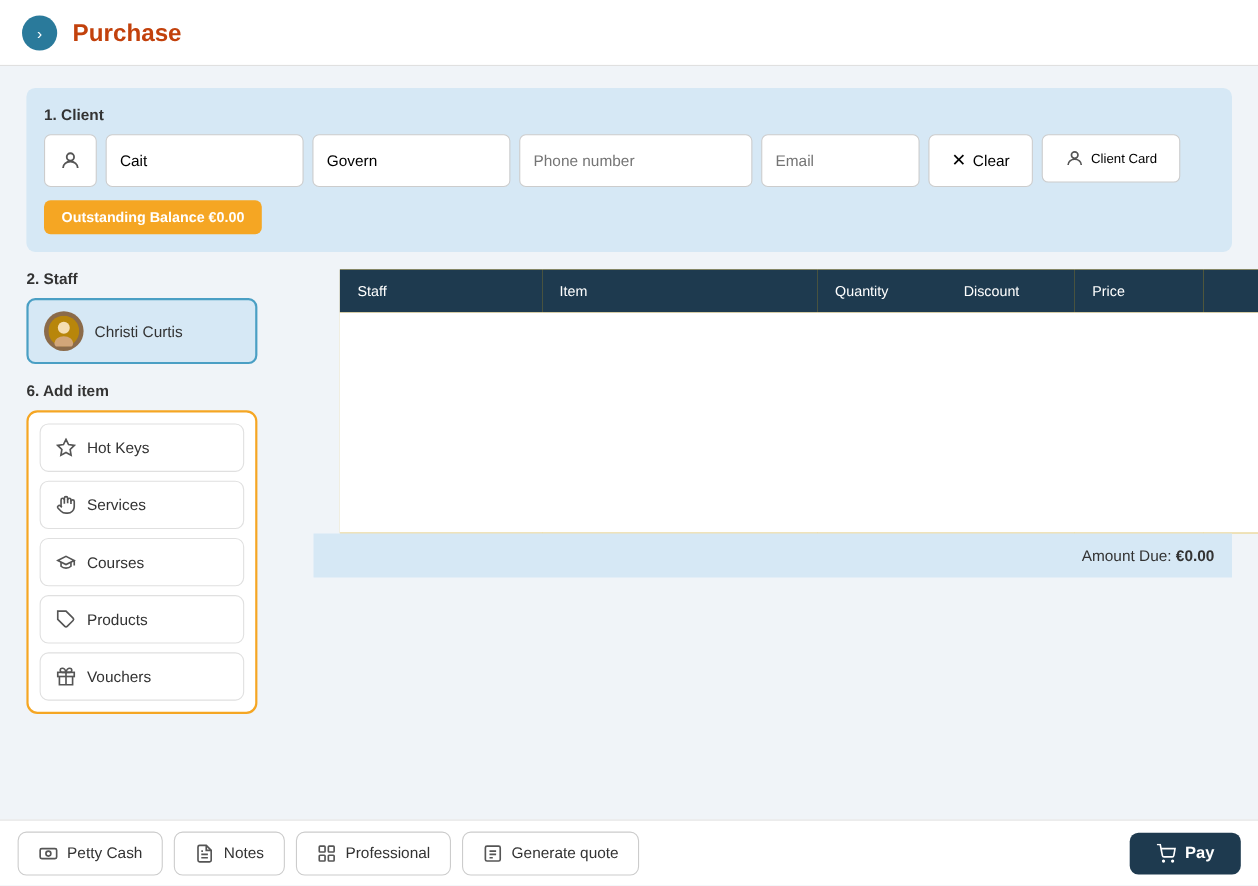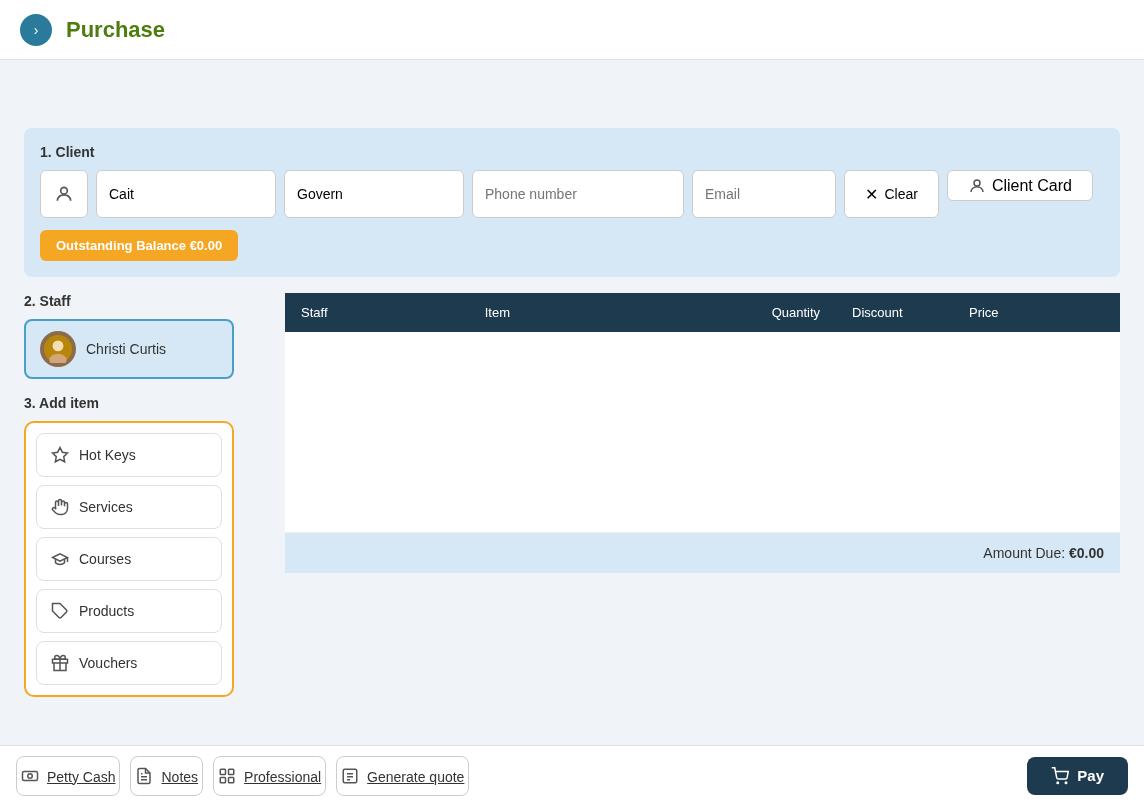--- a/index.html
+++ b/index.html
@@ -19,21 +19,21 @@
       width: 32px; height: 32px;
       background: #2a7a9b;
       border-radius: 50%;
       display: flex; align-items: center; justify-content: center;
       color: white; cursor: pointer; margin-right: 14px;
       font-size: 14px;
     }
     .header-title {
       font-size: 22px;
       font-weight: 600;
-      color: #4d7c0f;
+      color: #c2410c;
     }
 
     
     .main-content {
       flex: 1;
       padding: 20px 24px;
       overflow-y: auto;
       display: flex;
       flex-direction: column;
       gap: 16px;
@@ -45,21 +45,20 @@
       font-weight: 600;
       color: #333;
       margin-bottom: 10px;
     }
 
     
     .client-section {
       background: #d6e8f5;
       border-radius: 8px;
       padding: 16px;
-      margin-top: 48px;
     }
     .client-inputs {
       display: flex;
       gap: 8px;
       align-items: flex-start;
     }
     .client-icon-btn {
       width: 48px; height: 48px;
       background: white;
       border: 1px solid #ccc;
@@ -86,27 +85,27 @@
       padding: 0 20px;
       background: white;
       border: 1px solid #ccc;
       border-radius: 6px;
       cursor: pointer;
       font-size: 14px;
       display: flex; align-items: center; gap: 6px;
       white-space: nowrap;
     }
     .btn-client-card {
-      height: 31px;
+      height: 44px;
       padding: 0 20px;
       background: white;
       border: 1px solid #ccc;
       border-radius: 6px;
       cursor: pointer;
-      font-size: 16px;
+      font-size: 12px;
       display: flex; align-items: center; gap: 6px;
       white-space: nowrap;
     }
     .outstanding-badge {
       margin-top: 12px;
       display: inline-block;
       background: #f5a623;
       color: white;
       font-size: 13px;
       font-weight: 600;
@@ -134,20 +133,21 @@
       background: #8b6b4a;
       overflow: hidden;
       display: flex; align-items: center; justify-content: center;
       color: white; font-size: 12px;
     }
     
     .items-table {
       width: 100%;
       border-collapse: collapse;
       background: #eab308;
+      margin-left: 24px;
     }
     .items-table th {
       background: #1e3a4f;
       color: white;
       padding: 12px 16px;
       text-align: left;
       font-size: 13px;
       font-weight: 500;
     }
     .items-table td {
@@ -206,31 +206,30 @@
       border-top: 1px solid #e0e0e0;
       display: flex;
       align-items: center;
       padding: 0 16px;
       height: 60px;
       gap: 10px;
       flex-shrink: 0;
     }
     .bottom-btn {
       display: flex;
-      align-items: flex-end;
+      align-items: flex-start;
       gap: 8px;
-      padding: 10px 4px;
+      padding: 10px 18px;
       background: white;
       border: 1.5px solid #ccc;
       border-radius: 8px;
       cursor: pointer;
       font-size: 14px;
       font-weight: 500;
       color: #333;
-      text-decoration: underline;
     }
     .pay-btn {
       margin-left: auto;
       display: flex;
       gap: 8px;
       padding: 10px 24px;
       background: #1e3a4f;
       border: none;
       border-radius: 8px;
       cursor: pointer;
@@ -291,21 +290,21 @@
               <circle cx="18" cy="18" r="18" fill="#b8860b"></circle>
               <circle cx="18" cy="14" r="7" fill="#f5deb3"></circle>
               <ellipse cx="18" cy="32" rx="11" ry="8" fill="#d2a679"></ellipse>
             </svg>
           </div>
           <span>Christi Curtis</span>
         </button>
       </div>
 
       <div>
-        <div class="section-label">3. Add item</div>
+        <div class="section-label">6. Add item</div>
         <div class="add-item-buttons-box">
 
           <button class="item-btn">
             <svg width="18" height="18" viewBox="0 0 24 24" fill="none" stroke="#555" stroke-width="2">
               <polygon points="12,2 15.09,8.26 22,9.27 17,14.14 18.18,21.02 12,17.77 5.82,21.02 7,14.14 2,9.27 8.91,8.26"></polygon>
             </svg>
             <span>Hot Keys</span>
           </button>
 
           <button class="item-btn">
@@ -349,21 +348,21 @@
       </div>
 
     </div>
 
     <div class="table-wrapper" style="flex:1; margin-left:16px; display:flex; flex-direction:column;">
       <table class="items-table">
         <thead>
           <tr>
             <th style="width:22%;">Staff</th>
             <th style="width:30%;">Item</th>
-            <th style="width:14%;text-align:right;">Quantity</th>
+            <th style="width:14%;">Quantity</th>
             <th style="width:14%;">Discount</th>
             <th style="width:14%;">Price</th>
             <th style="width:6%;"></th>
           </tr>
         </thead>
         <tbody>
           <tr>
             <td colspan="6" style="height:200px; background:white;"></td>
           </tr>
         </tbody>

